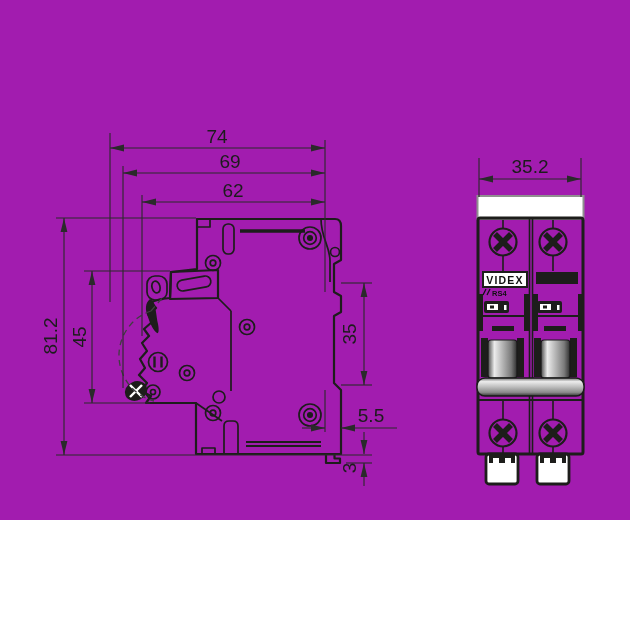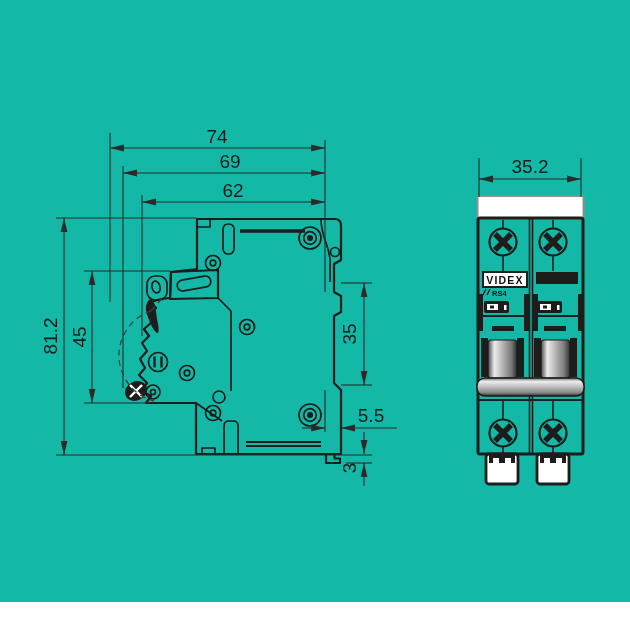--- a/index.html
+++ b/index.html
@@ -1,17 +1,17 @@
 <!DOCTYPE html>
 <html><head>
 <meta charset="utf-8">
 <title>Drawing</title>
 <style>
   html,body{margin:0;padding:0;background:#fff;}
-  #canvas{position:relative;width:630px;height:602px;background:#14b8a6;overflow:hidden;
+  #canvas{position:relative;width:630px;height:520px;background:#a21caf;overflow:hidden;
           font-family:"Liberation Sans",sans-serif;}
   svg{position:absolute;left:0;top:0;}
   .ln{stroke:#1d1d1b;fill:none;stroke-width:2.2;stroke-linejoin:round;}
   .ln3{stroke:#1d1d1b;fill:none;stroke-width:3;stroke-linejoin:round;}
   .thin{stroke:#1d1d1b;fill:none;stroke-width:1.7;stroke-linejoin:round;}
   .dim{stroke:#2a2a2a;fill:none;stroke-width:1.1;}
   .arr{fill:#2a2a2a;stroke:none;}
   .dark{fill:#1d1d1b;stroke:none;}
   .dash{stroke:#3f3f3f;fill:none;stroke-width:1.3;stroke-dasharray:6 4.5;}
   text.dimtxt{font:19px "Liberation Sans",sans-serif;fill:#1c1c1c;}

